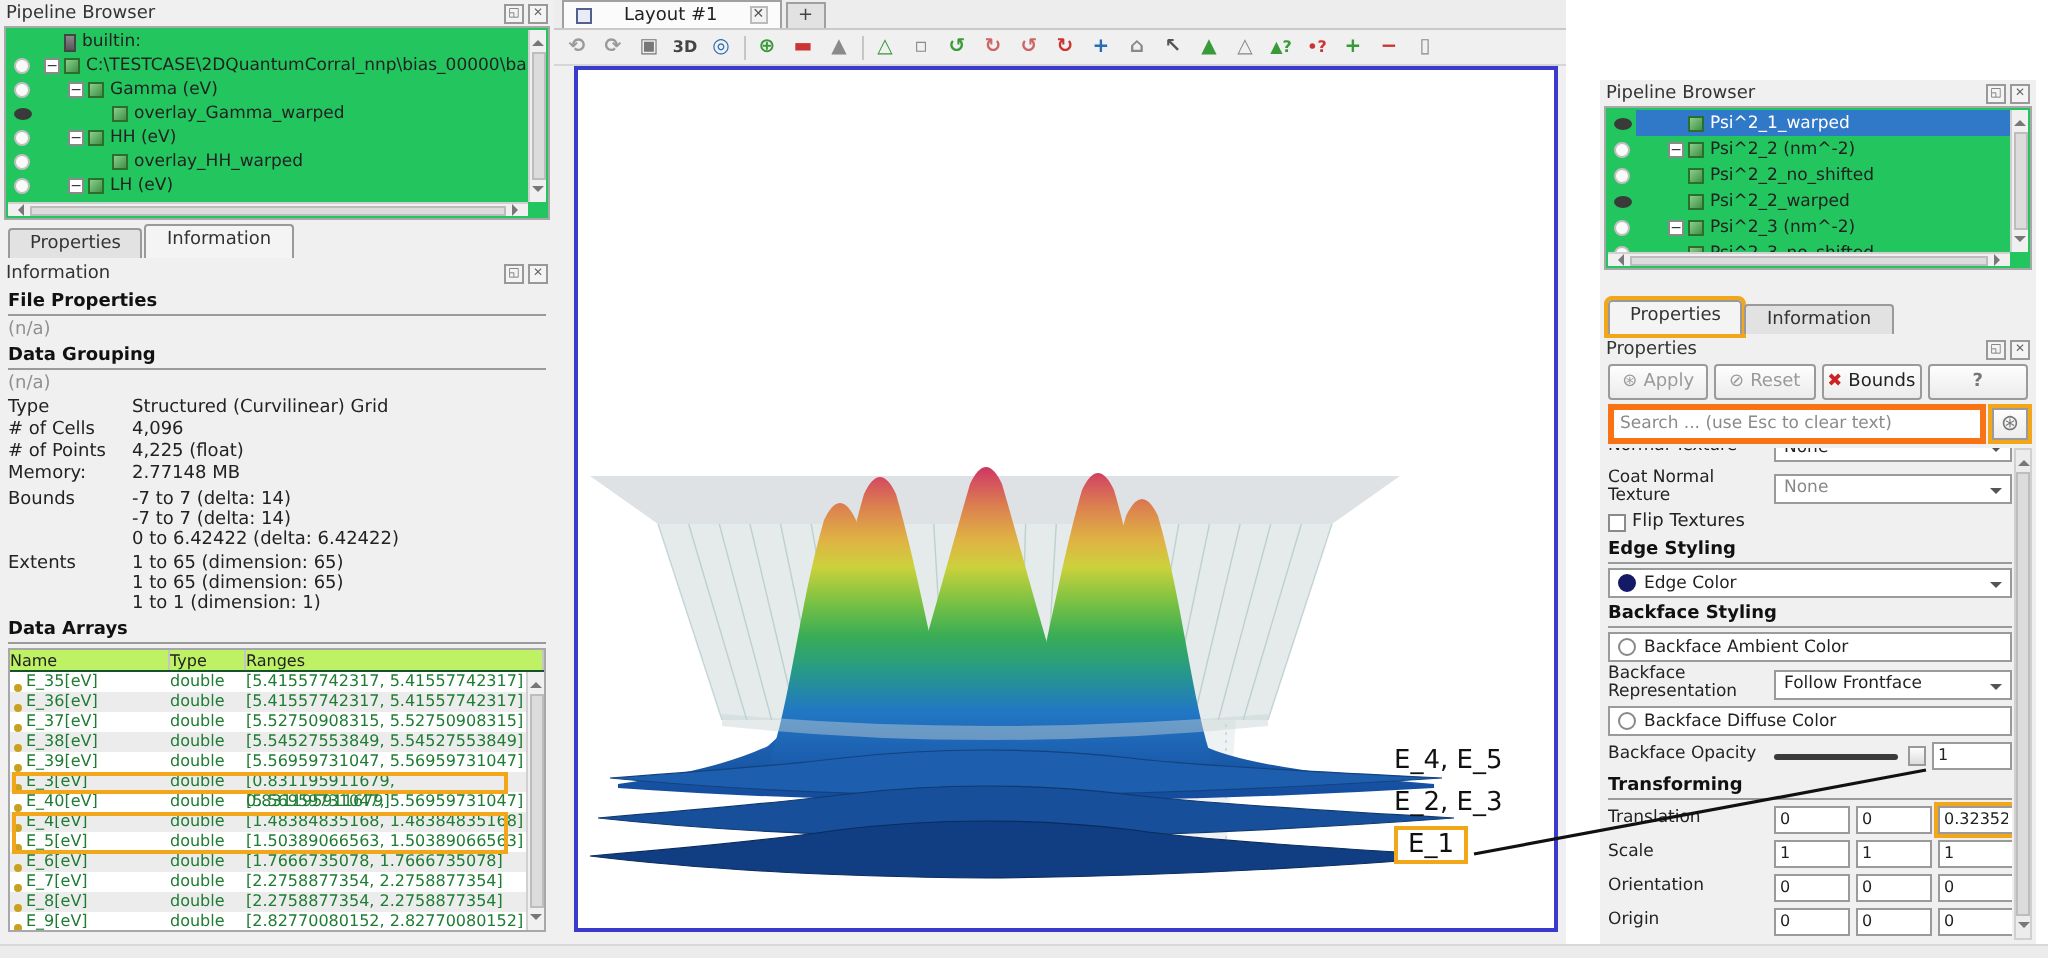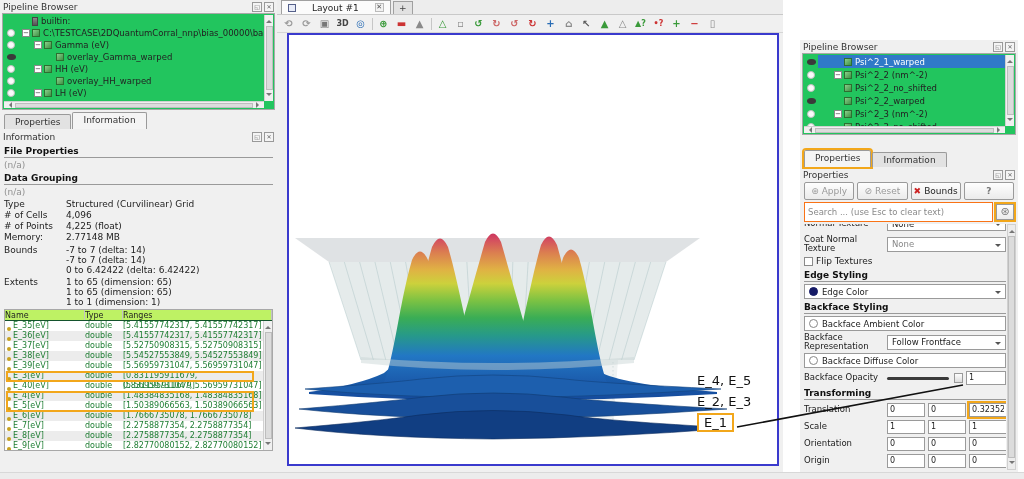--- a/index.html
+++ b/index.html
@@ -85,21 +85,21 @@
 
 #right{position:absolute;left:800px;top:40px;width:218px;height:432px;background:#f0f0f0}
 #rtree{position:absolute;left:2px;right:2px;top:13px;height:82px}
 #rtabs{position:absolute;left:2px;top:110px;height:17px;display:flex;align-items:flex-end;gap:1px;padding-left:2px}
 #rprops-title{position:absolute;left:0;right:0;top:128px}
 #rbtns{position:absolute;left:4px;right:4px;top:142px;height:18px;display:flex;gap:3px}
 .pbtn{flex:1;border:1px solid #9a9a9a;background:linear-gradient(#fefefe,#ebebeb);border-radius:2px;display:flex;align-items:center;justify-content:center;gap:3px;font-size:9px;color:#222}
 .pbtn .dis{color:#9a9a9a}
 .bicon{font-size:9px}
 #rsearch{position:absolute;left:4px;right:4px;top:163px;height:17px;display:flex;gap:3px;align-items:center}
-.searchbox{flex:1;border:1px solid #f97316;background:#fff;height:20px;display:flex;align-items:center;padding:0 3px;color:#8a8a8a;font-size:8.5px}
+.searchbox{flex:1;border:3px solid #f97316;background:#fff;height:20px;display:flex;align-items:center;padding:0 3px;color:#8a8a8a;font-size:8.5px}
 .gearbtn{width:18px;height:16px;border:1px solid #9a9a9a;background:linear-gradient(#fdfdfd,#ececec);display:flex;align-items:center;justify-content:center;color:#777;font-size:11px}
 #rcontent{position:absolute;left:4px;right:12px;top:184px;bottom:2px;overflow:hidden}
 .prow{display:flex;align-items:center;gap:3px;margin:2px 0;min-height:15px}
 .plabel{width:80px;flex:none;font-size:8.5px;line-height:9px;color:#222}
 .combo{flex:1;border:1px solid #9a9a9a;background:#fff;height:15px;display:flex;align-items:center;padding:0 4px;font-size:8.5px;position:relative}
 .combo::after{content:"";position:absolute;right:4px;top:6px;border:3px solid transparent;border-top-color:#555}
 .cliprow{height:9px;overflow:hidden;position:relative}
 .cliprow .prow{margin-top:-8px}
 .cb{width:9px;height:9px;border:1px solid #8a8a8a;background:#fff;flex:none}
 .colorbtn{flex:1;border:1px solid #9a9a9a;background:#fff;height:15px;display:flex;align-items:center;gap:4px;padding:0 4px;font-size:8.5px;position:relative}
@@ -267,20 +267,21 @@
           </span>
       </div>
       <div class="inforow" style="margin-top:2px">
         <span class="k">Extents</span>
         <span class="v bndv">
             <div>1 to 65 (dimension: 65)</div>
             <div>1 to 65 (dimension: 65)</div>
             <div>1 to 1 (dimension: 1)</div>
           </span>
       </div>
+      <div class="sect">Data Arrays</div>
       <div id="dtable">
         <div class="thead">
           <span class="c1">Name</span>
           <span class="c2">Type</span>
           <span class="c3">Ranges</span>
         </div>
         <div class="trows">
 
             <div class="trow">
               <span class="c1">

